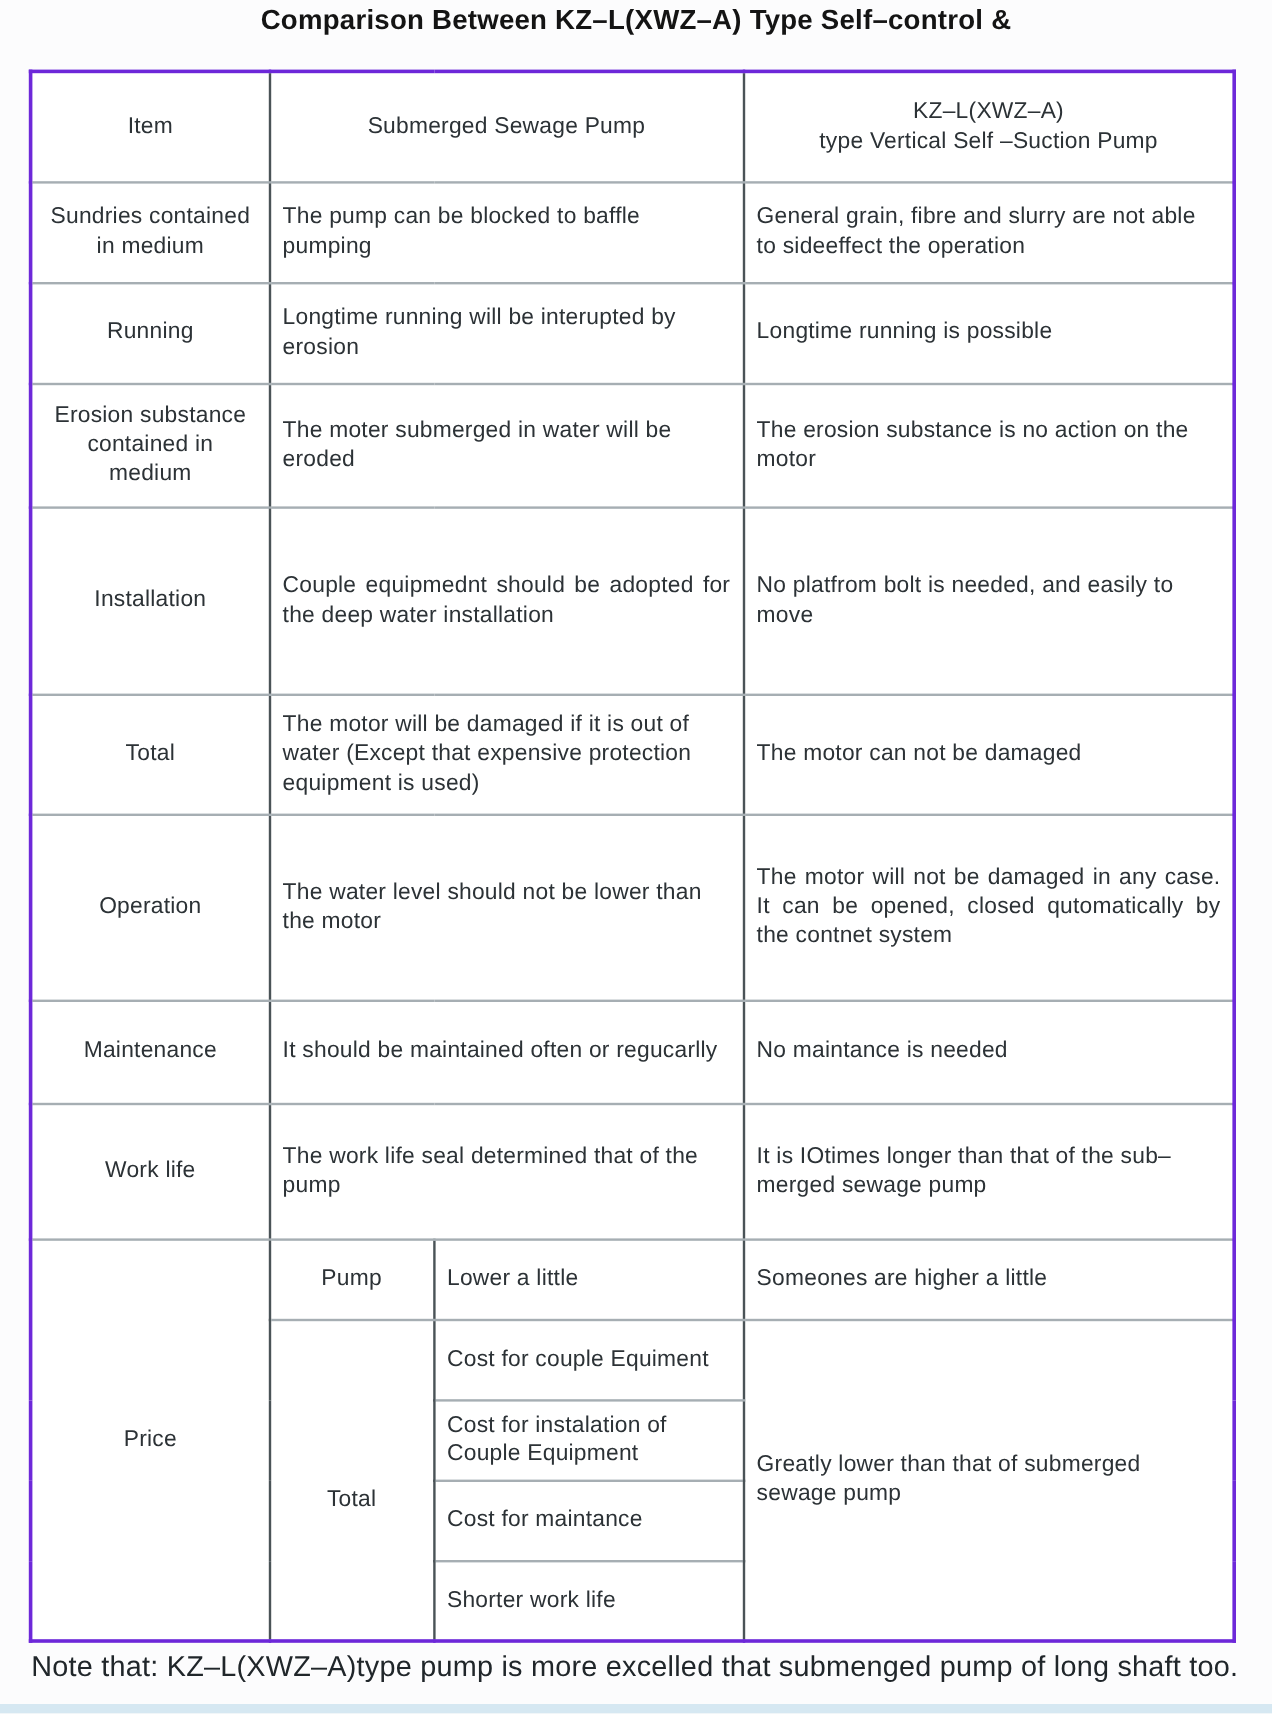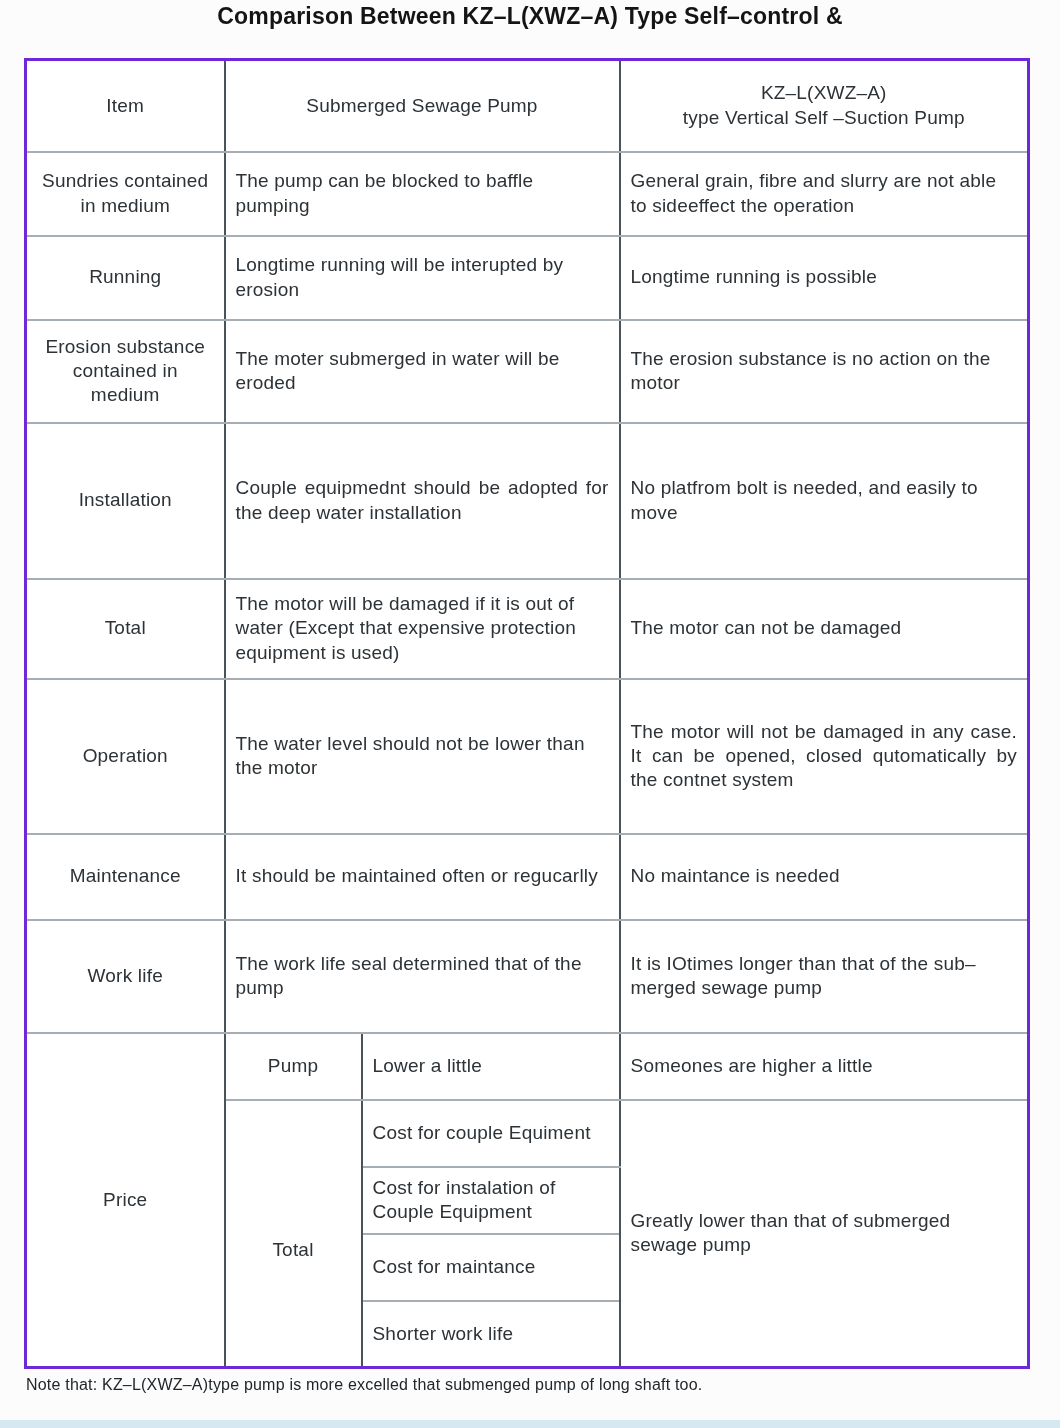--- a/index.html
+++ b/index.html
@@ -85,21 +85,21 @@
       var(--blue) 134px,var(--blue) 201px,
       #fff 201px,#fff 268px);
     background-size:100% 268px;
     background-repeat:no-repeat;
   }
   td.total-cell{text-align:center;}
   .total-text{position:relative;top:17px;text-align:center;}
 
   .note{
     margin:7px 0 0 26px;
-    font-size:16px;
+    font-size:24px;
     letter-spacing:.2px;
     color:#20262a;
   }
   .bottom-strip{
     position:absolute;
     left:0;right:0;bottom:0;
     height:8px;
     background:#d6e8f2;
   }
 </style>

